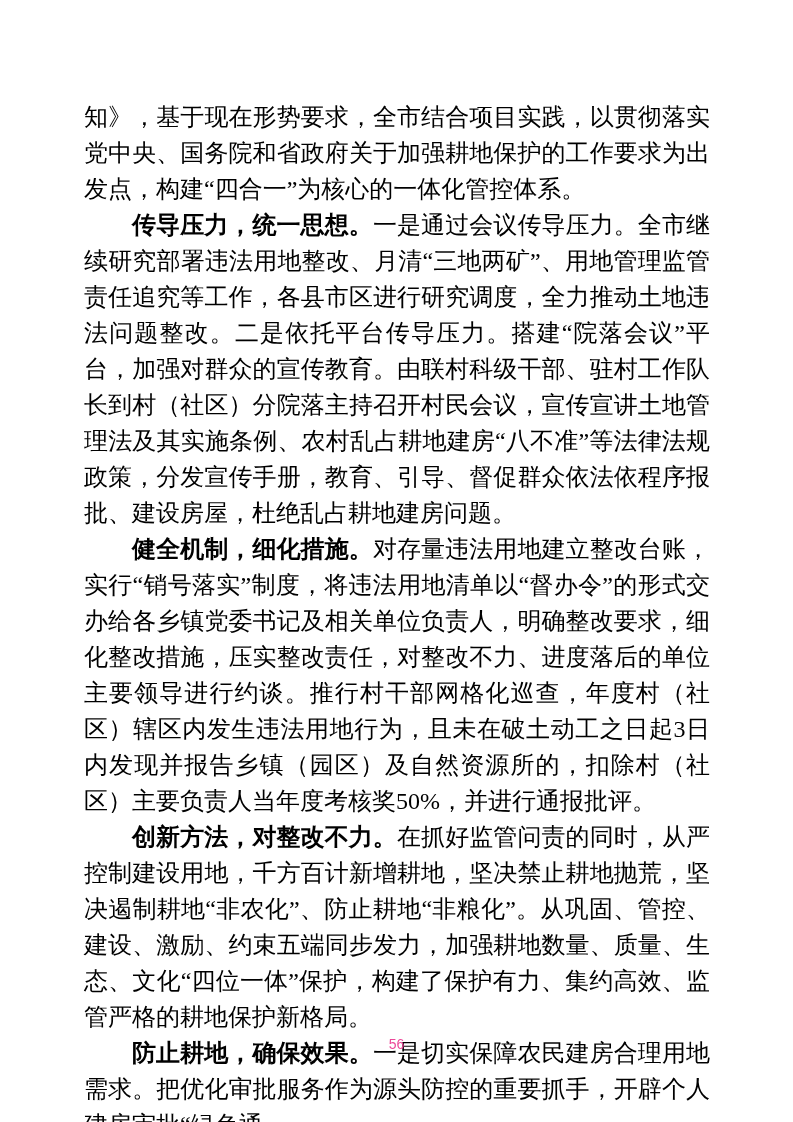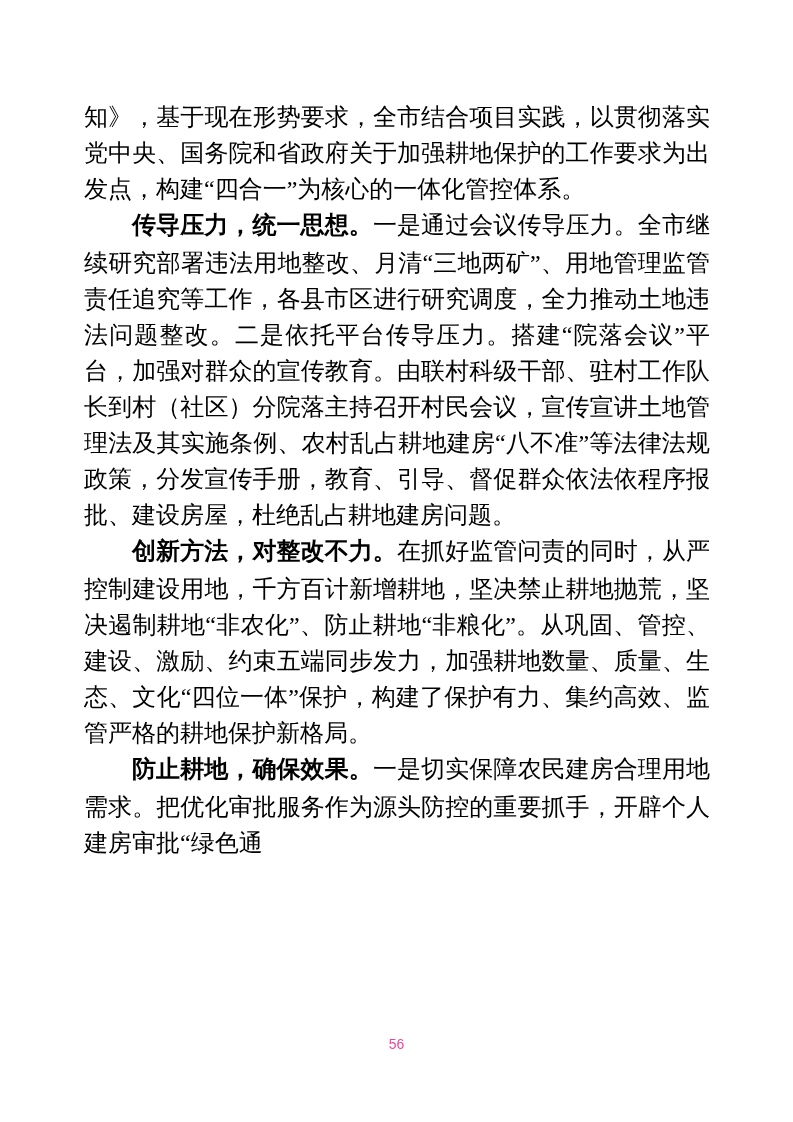--- a/index.html
+++ b/index.html
@@ -28,38 +28,39 @@
   }
   .para {
     margin: 0;
     padding: 0;
     text-indent: 2em;
   }
   .para.no-indent {
     text-indent: 0;
   }
   .lead {
-    font-family: Liberation Mono, monospace;
+    font-family: Liberation Sans, sans-serif;
     font-weight: bold;
   }
   .page-number {
     position: absolute;
     left: 0;
     right: 0;
     top: 1036px;
     text-align: center;
     font-size: 14px;
     font-family: "Liberation Sans", "DejaVu Sans", sans-serif;
     color: #ec4899;
   }
 </style>
 </head>
 <body>
 
 <div class="page">
   <div class="content">
     <p class="para no-indent"><span>知》，基于现在形势要求，全市结合项目实践，以贯彻落实党中央、国务院和省政府关于加强耕地保护的工作要求为出发点，构建“四合一”为核心的一体化管控体系。</span></p>
     <p class="para"><span class="lead">传导压力，统一思想。</span><span>一是通过会议传导压力。全市继续研究部署违法用地整改、月清“三地两矿”、用地管理监管责任追究等工作，各县市区进行研究调度，全力推动土地违法问题整改。二是依托平台传导压力。搭建“院落会议”平台，加强对群众的宣传教育。由联村科级干部、驻村工作队长到村（社区）分院落主持召开村民会议，宣传宣讲土地管理法及其实施条例、农村乱占耕地建房“八不准”等法律法规政策，分发宣传手册，教育、引导、督促群众依法依程序报批、建设房屋，杜绝乱占耕地建房问题。</span></p>
+    <p class="para"><span class="lead">健全机制，细化措施。</span><span>对存量违法用地建立整改台账，实行“销号落实”制度，将违法用地清单以“督办令”的形式交办给各乡镇党委书记及相关单位负责人，明确整改要求，细化整改措施，压实整改责任，对整改不力、进度落后的单位主要领导进行约谈。推行村干部网格化巡查，年度村（社区）辖区内发生违法用地行为，且未在破土动工之日起3日内发现并报告乡镇（园区）及自然资源所的，扣除村（社区）主要负责人当年度考核奖50%，并进行通报批评。</span></p>
     <p class="para"><span class="lead">创新方法，对整改不力。</span><span>在抓好监管问责的同时，从严控制建设用地，千方百计新增耕地，坚决禁止耕地抛荒，坚决遏制耕地“非农化”、防止耕地“非粮化”。从巩固、管控、建设、激励、约束五端同步发力，加强耕地数量、质量、生态、文化“四位一体”保护，构建了保护有力、集约高效、监管严格的耕地保护新格局。</span></p>
     <p class="para"><span class="lead">防止耕地，确保效果。</span><span>一是切实保障农民建房合理用地需求。把优化审批服务作为源头防控的重要抓手，开辟个人建房审批“绿色通</span></p>
   </div>
   <div class="page-number">56</div>
 </div>
 
 </body></html>

